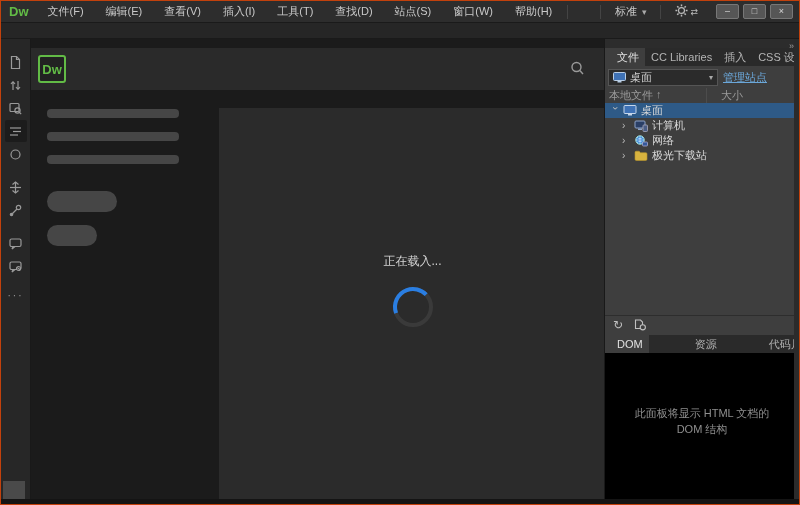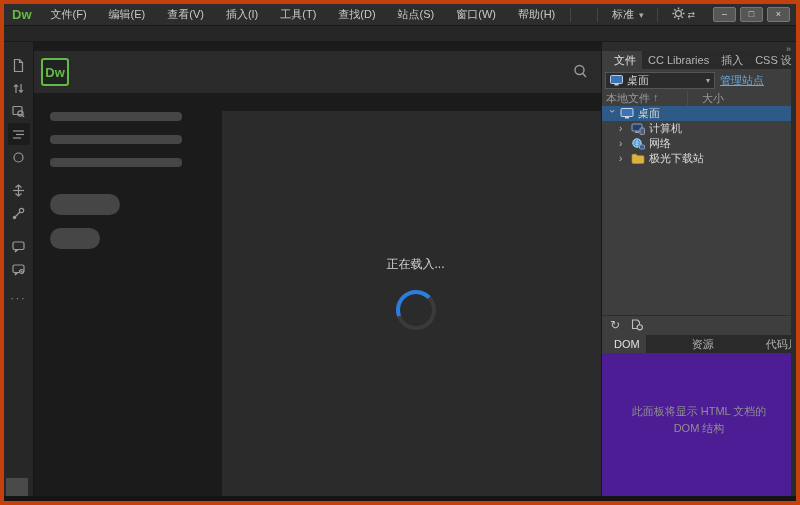--- a/index.html
+++ b/index.html
@@ -1,19 +1,19 @@
 <!DOCTYPE html>
 <html><head>
 <meta charset="utf-8">
 <style>
   * { margin:0; padding:0; box-sizing:border-box; }
   html,body { background:#000; }
   body { font-family:"Liberation Sans","DejaVu Sans",sans-serif; }
   .window { position:relative; width:800px; height:505px; background:#1b1b1b; overflow:hidden;
-            border:4px solid #c2410c; color:#cfcfcf; font-size:11px; }
+            border:1px solid #c2410c; color:#cfcfcf; font-size:11px; }
 
   
   .menubar { position:absolute; top:0; left:0; right:0; height:22px; background:#2d2d2d;
              border-bottom:1px solid #1a1a1a; display:flex; align-items:center; }
   .app-logo { color:#62bb46; font-weight:bold; font-size:13px; padding:0 8px 0 8px; }
   .menu-item { padding:16px 11px; color:#c9c9c9; cursor:default; line-height:21px; }
   .v-sep { width:1px; height:14px; background:#444; margin:0 4px; }
   .mb-spacer { flex:1; }
   .workspace { display:flex; align-items:center; gap:5px; padding:0 10px; color:#c9c9c9; }
   .ws-arrow { font-size:9px; color:#aaa; }
@@ -69,37 +69,37 @@
   .tab-menu { margin-left:auto; color:#aaa; padding:0 5px; line-height:16px; cursor:pointer; }
 
   .site-row { height:22px; display:flex; align-items:center; padding:0 3px; gap:5px; }
   .site-select { width:110px; height:17px; background:#2b2b2b; border:1px solid #555; display:flex;
                  align-items:center; gap:4px; padding:0 4px; cursor:pointer; }
   .site-select .lbl { color:#d0d0d0; flex:1; }
   .site-select .arrow { font-size:8px; color:#aaa; }
   .manage-link { color:#6ba7d9; text-decoration:underline; cursor:pointer; }
 
   .col-headers { height:15px; display:flex; align-items:flex-start; color:#9a9a9a; padding:0 4px; }
-  .col-size { margin-left:auto; margin-right:68px; border-left:1px solid #4c4c4c; padding-left:14px; }
+  .col-size { margin-left:auto; margin-right:52px; border-left:1px solid #4c4c4c; padding-left:14px; }
 
   .tree { }
   .tree-row { height:15px; display:flex; align-items:center; gap:4px; padding-left:6px; cursor:pointer; }
   .tree-row.selected { background:#2e5a87; }
   .tree-row.child { padding-left:17px; }
   .chev { color:#bbb; font-size:10px; width:8px; display:inline-block; }
   .chev.open { transform:rotate(90deg); }
   .tree-label { color:#d8d8d8; }
   .tree-fill { flex:1; }
 
   .files-toolbar { height:20px; border-top:1px solid #2d2d2d; display:flex; align-items:center;
                    gap:10px; padding-left:8px; }
   .ft-icon { color:#c0c0c0; font-size:12px; cursor:pointer; line-height:1; }
 
   .dom-tabs { height:18px; background:#2a2a2a; display:flex;gap:40px; }
-  .dom-content { flex:1; background:#4c1d95; position:relative; }
+  .dom-content { flex:1; background:#000000; position:relative; }
   .dom-placeholder { position:absolute; top:45%; left:20px; right:20px; transform:translateY(-50%);
                      text-align:center; color:#8f8f8f; line-height:1.5; }
 
   .right-edge { position:absolute; top:38px; right:0; bottom:5px; width:5px; background:#2b2b2b; }
   .bottom-edge { position:absolute; left:0; right:0; bottom:0; height:5px; background:#141414; }
 </style>
 </head>
 <body>
 
 <div class="window">

